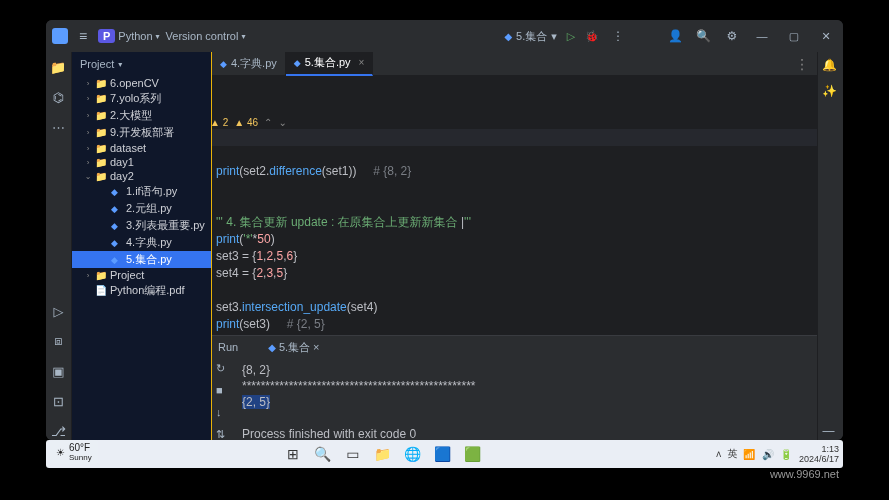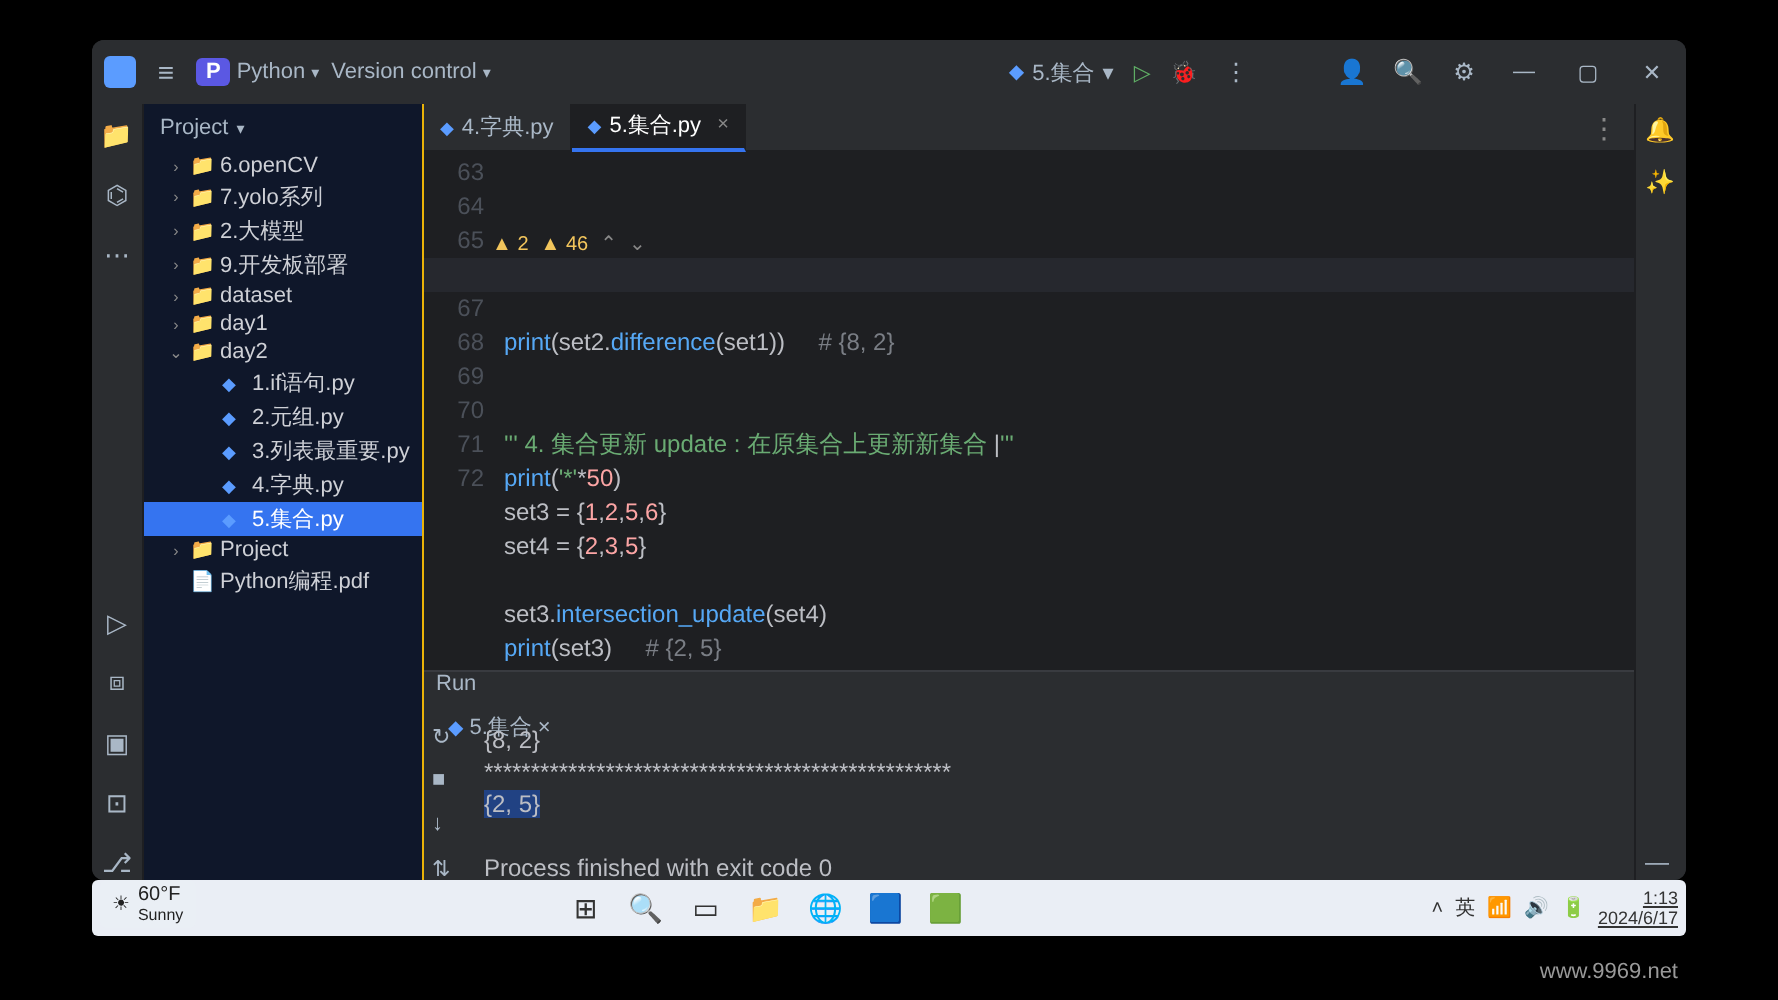--- a/index.html
+++ b/index.html
@@ -45,35 +45,35 @@
 .tabs .sp { flex: 1; }
 .tabs .more { color: #888; font-size: 14px; padding: 0 8px; }
 .code { flex: 1; display: flex; font-family: "JetBrains Mono", Consolas, monospace; font-size: 12px; position: relative; }
 .gutter { width: 36px; background: #1e1f22; color: #4b5059; text-align: right; padding: 2px 6px 2px 2px; line-height: 17px; }
 .lines { flex: 1; padding: 2px 4px; line-height: 17px; white-space: pre; color: #bcbec4; position: relative; }
 .hl { position: absolute; left: 0; right: 0; top: 53px; height: 17px; background: #26282e; }
 .lines > div { position: relative; z-index: 1; min-height: 17px; } .str { color: #6aab73; } .num { color: #fca5a5; } .fn { color: #56a8f5; } .cm { color: #7a7e85; } .op { color: #bcbec4; }
 .badges { position: absolute; right: 6px; top: 2px; font-size: 10px; display: flex; gap: 6px; color: #888; }
 .badges .warn { color: #f2c55c; } .badges .w2 { color: #f2c55c; text-align: center; }
 .run-panel { border-top: 1px solid #393b40; background: #2b2d30; }
-.run-hdr { height: 22px; display: flex; align-items: flex-start; padding: 0 6px; font-size: 11px; color: #a9b7c6; gap: 6px; flex-direction: column; }
+.run-hdr { height: 22px; display: flex; align-items: center; padding: 0 6px; font-size: 11px; color: #a9b7c6; gap: 24px; }
 .run-hdr .tab2 { padding: 2px 6px; display: flex; align-items: center; gap: 3px; }
 .run-body { display: flex; }
 .run-tools { width: 22px; display: flex; flex-direction: column; align-items: center; gap: 8px; padding-top: 4px; }
 .run-tools .ic { width: 14px; height: 14px; color: #a9b7c6; font-size: 11px; }
 .console { flex: 1; font-family: Consolas, monospace; font-size: 12px; color: #bcbec4; padding: 4px 8px 6px 8px; line-height: 16px; }
 .console .sel { background: #214283; display: inline; }
 .rightbar { width: 26px; background: #2b2d30; border-left: 1px solid #1e1f22; display: flex; flex-direction: column; align-items: center; padding-top: 6px; gap: 10px; }
 .rb-ic { width: 16px; height: 16px; color: #a9b7c6; font-size: 12px; }
 .taskbar { position: absolute; left: 46px; right: 46px; bottom: 32px; height: 28px; background: #eaeef5; display: flex; align-items: center; padding: 0 4px; border-radius: 3px; }
 .taskbar .center { flex: 1; display: flex; justify-content: center; gap: 6px; }
 .tb-btn { width: 24px; height: 24px; display: flex; align-items: center; justify-content: center; font-size: 14px; color: #333; border-radius: 3px; }
 .taskbar .tray { display: flex; align-items: center; gap: 6px; font-size: 10px; color: #333; }
-.taskbar .tray .time { font-size: 9px; line-height: 10px; text-align: right; text-decoration: underline; }
-.watermark { position: absolute; right: 50px; bottom: 8px; font-size: 11px; color: #999; }
+.taskbar .tray .time { font-size: 9px; line-height: 10px; text-align: right; }
+.watermark { position: absolute; right: 50px; bottom: 20px; font-size: 11px; color: #999; }
 .weather { position: absolute; left: 50px; bottom: 36px; font-size: 10px; color: #222; background: rgba(234,238,245,0.9); padding: 2px 6px; border-radius: 3px; display: flex; align-items: center; gap: 4px; }
 </style>
 </head>
 <body>
 
 <div class="ide">
   <div class="titlebar">
     <div class="left">
       <div class="tb-ic logo"></div>
       <div class="tb-ic ham">≡</div>
@@ -208,32 +208,20 @@
           <div class="tab active">
             <span class="py">◆</span>
             <span>5.集合.py</span>
             <span class="close">×</span>
           </div>
           <div class="sp"></div>
           <div class="more">⋮</div>
         </div>
       <div class="code">
         <div class="hl"></div>
-        <div class="gutter" id="gutter">
-            <div>63</div>
-            <div>64</div>
-            <div>65</div>
-            <div>66</div>
-            <div>67</div>
-            <div>68</div>
-            <div>69</div>
-            <div>70</div>
-            <div>71</div>
-            <div>72</div>
-          </div>
         <div class="lines" id="lines">
           <div class="badges">
             <span class="warn">▲ <span>2</span></span>
             <span class="w2">▲ <span>46</span></span>
             <span>⌃</span>
             <span>⌄</span>
           </div>
         <div><span class="fn">print</span><span class="op">(set2.</span><span class="fn">difference</span><span class="op">(set1))</span><span class="op">     </span><span class="cm"># {8, 2}</span></div><div></div><div></div><div><span class="str">''' 4. 集合更新 update : 在原集合上更新新集合 </span><span class="op">|</span><span class="str">'''</span></div><div><span class="fn">print</span><span class="op">(</span><span class="str">'*'</span><span class="op">*</span><span class="num">50</span><span class="op">)</span></div><div><span class="op">set3 = {</span><span class="num">1</span><span class="op">,</span><span class="num">2</span><span class="op">,</span><span class="num">5</span><span class="op">,</span><span class="num">6</span><span class="op">}</span></div><div><span class="op">set4 = {</span><span class="num">2</span><span class="op">,</span><span class="num">3</span><span class="op">,</span><span class="num">5</span><span class="op">}</span></div><div></div><div><span class="op">set3.</span><span class="fn">intersection_update</span><span class="op">(set4)</span></div><div><span class="fn">print</span><span class="op">(set3)     </span><span class="cm"># {2, 5}</span></div></div>
       </div>
 

